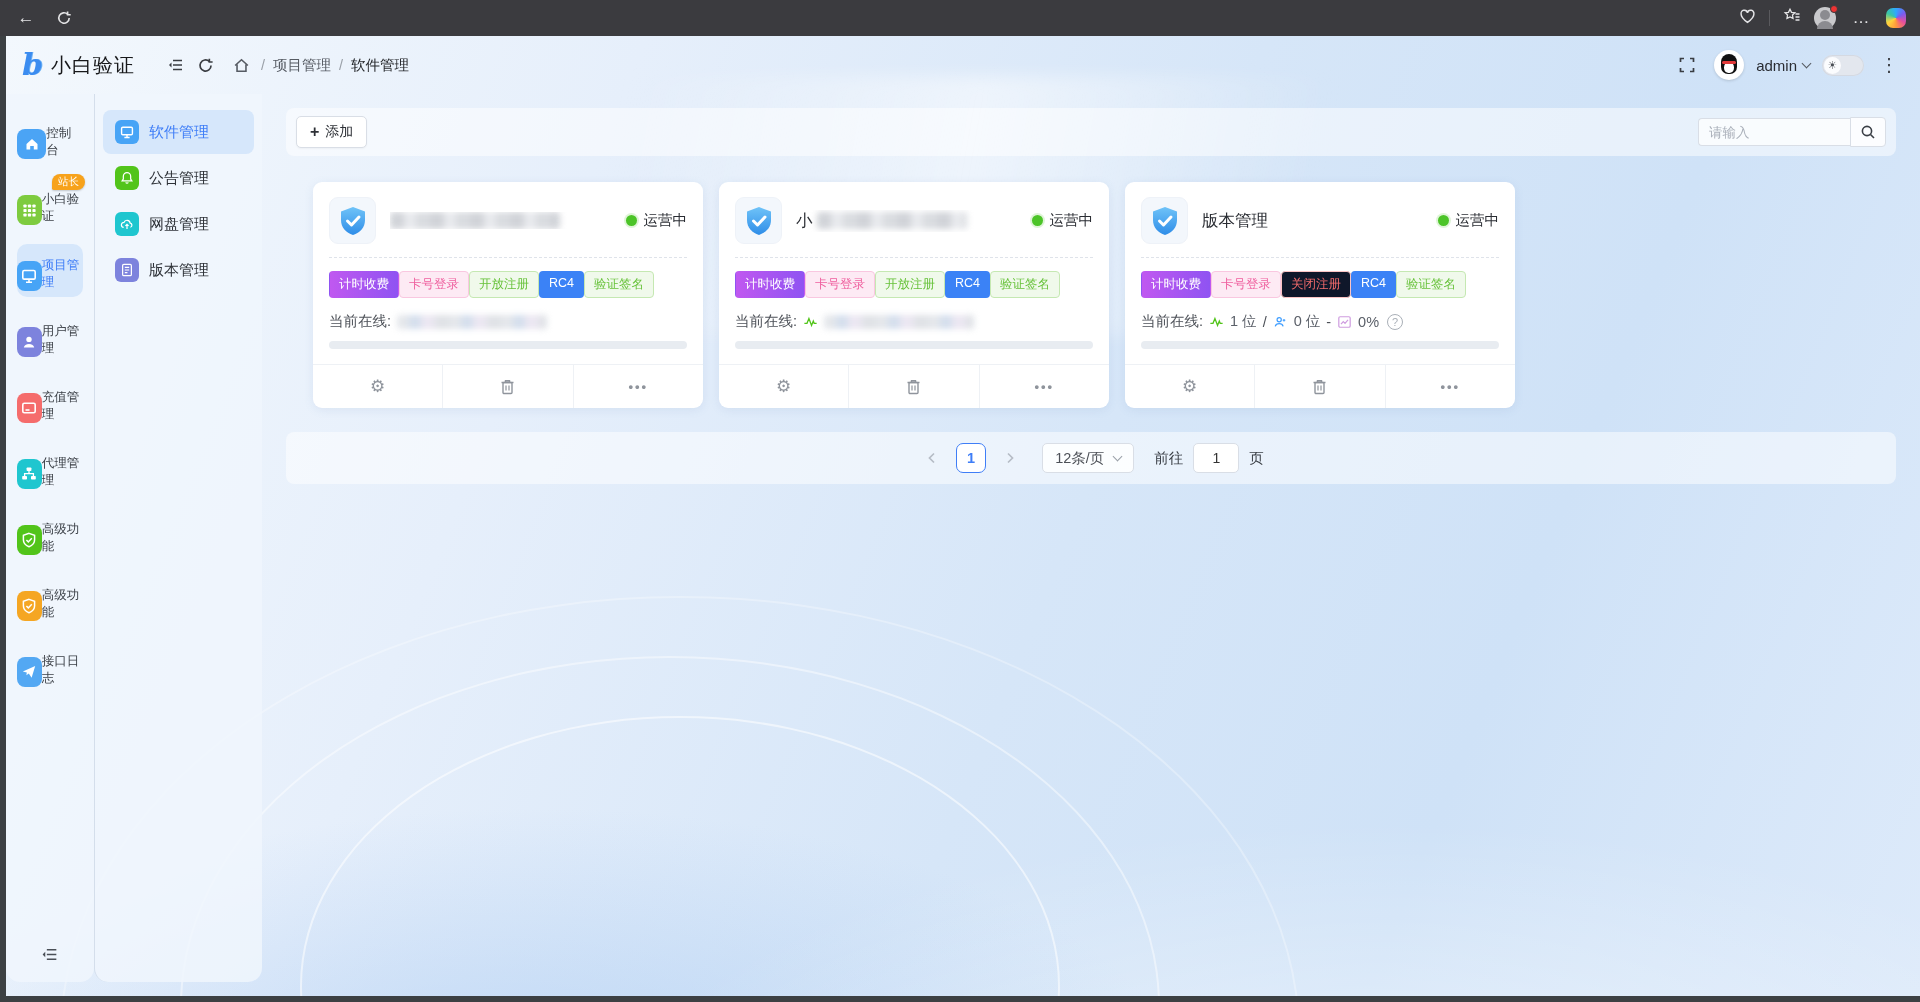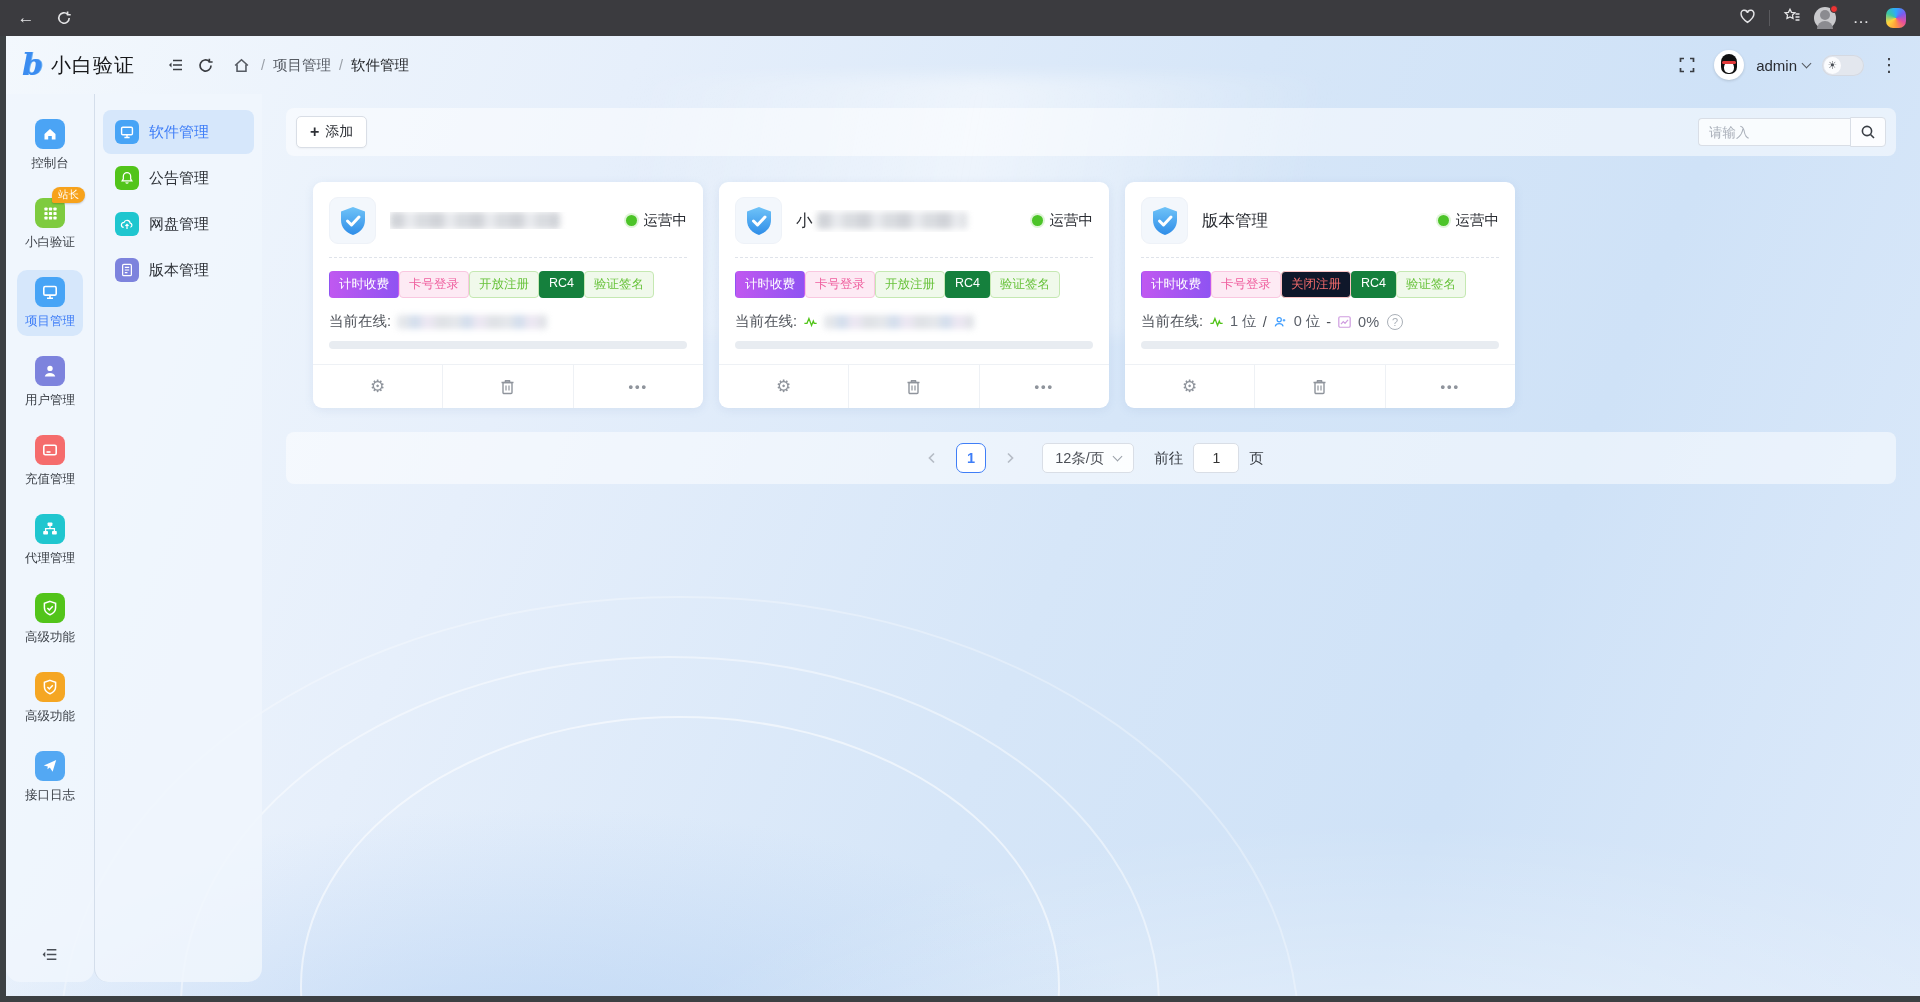--- a/index.html
+++ b/index.html
@@ -49,21 +49,21 @@
   .qq-scarf { position:absolute; left:8px; top:11px; width:14px; height:3px; background:#e23a3a; border-radius:2px; }
   .admin-label { font-size:15px; color:#2a2d33; display:flex; align-items:center; gap:6px; cursor:pointer; }
   .chev { width:7px; height:7px; border-right:1.6px solid #555a61; border-bottom:1.6px solid #555a61; transform:rotate(45deg); margin-top:-3px; }
   .theme-toggle { width:42px; height:21px; border-radius:11px; background:#e3e7ee; box-shadow:inset 0 0 0 1px #d4d9e2; position:relative; cursor:pointer; }
   .theme-knob { position:absolute; left:2px; top:2px; width:17px; height:17px; border-radius:50%; background:#fbfcfe; display:flex; align-items:center; justify-content:center; font-size:11px; color:#4a4e55; }
   .vdots { font-size:18px; color:#3a3d42; cursor:pointer; padding:0 4px; }
 
   
   .body-row { position:absolute; left:6px; top:58px; right:0; bottom:0; display:flex; }
   .rail { width:88px; background:rgba(240,246,253,.85); border-radius:0 0 14px 14px; height:calc(100% - 14px); display:flex; flex-direction:column; align-items:center; padding-top:18px; position:relative; }
-  .rail-item { width:66px; padding:7px 0 6px; border-radius:10px; display:flex; flex-direction:column; align-items:center; margin-bottom:13px; cursor:pointer; position:relative; }
+  .rail-item { width:66px; padding:7px 0 6px; border-radius:10px; display:flex; flex-direction:row; align-items:flex-end; margin-bottom:13px; cursor:pointer; position:relative; }
   .rail-item.active { background:#d6e7fb; }
   .rail-item.active .rail-label { color:#3f7ef7; }
   .rail-ico { width:30px; height:30px; border-radius:8px; display:flex; align-items:center; justify-content:center; }
   .rail-label { font-size:12.5px; color:#3a3f46; margin-top:6px; }
   .rail-badge { position:absolute; top:-4px; right:-2px; background:#f7a21b; color:#fff; font-size:10.5px; padding:1px 6px; border-radius:9px 9px 9px 2px; box-shadow:0 1px 2px rgba(0,0,0,.2); }
   .rail-collapse { position:absolute; bottom:14px; left:50%; transform:translateX(-50%); color:#4a4f57; cursor:pointer; }
 
   .submenu { width:168px; background:rgba(240,246,253,.85); border-left:1px solid rgba(205,216,231,.8); border-radius:0 0 14px 14px; height:calc(100% - 14px); padding-top:14px; }
   .sub-item { height:44px; margin:2px 8px; border-radius:8px; display:flex; align-items:center; gap:10px; padding:0 12px; font-size:15px; color:#2e3238; cursor:pointer; }
   .sub-item.active { background:#d6e7fb; color:#3f7ef7; }
@@ -87,21 +87,21 @@
   .app-logo-box { width:47px; height:47px; border-radius:9px; background:#f3f7fc; border:1px solid #eef2f8; display:flex; align-items:center; justify-content:center; flex:none; }
   .card-name { flex:1; font-size:16.5px; color:#2a2d33; display:flex; align-items:center; gap:4px; overflow:hidden; }
   .card-status { display:flex; align-items:center; gap:7px; font-size:14.5px; color:#2a2d33; flex:none; }
   .status-dot { width:11px; height:11px; border-radius:50%; background:#4cc428; box-shadow:0 0 0 2px rgba(76,196,40,.18); }
   .dash-divider { border-top:1.5px dashed #dfe3ea; margin:0 16px; }
   .tags { display:flex; gap:0; padding:13px 16px 4px; }
   .tag { font-size:12.5px; padding:4px 9px; border-radius:4px; border:1px solid transparent; white-space:nowrap; }
   .tag-purple { background:linear-gradient(90deg,#c058f0,#8f53f2); color:#fff; }
   .tag-pink { background:#fdeaf4; color:#ef5f9e; border-color:#f9c7e0; }
   .tag-green { background:#f0f9eb; color:#67c23a; border-color:#c5e8b2; }
-  .tag-blue { background:#15803d; color:#fff; }
+  .tag-blue { background:#3b82f6; color:#fff; }
   .tag-red { background:#0f172a; color:#f56c6c; border-color:#fbc4c4; }
   .stats { display:flex; align-items:center; gap:6px; padding:10px 16px 0; font-size:14.5px; color:#4d5158; }
   .stat-num { color:#5b6069; }
   .blur-block { display:inline-block; height:17px; border-radius:3px; filter:blur(3px); opacity:.85;
     background:repeating-linear-gradient(90deg,#c9ccd2 0 14px,#e4e6ea 14px 26px,#d3d6db 26px 40px); }
   .blur-name { width:170px; }
   .blur-stat { width:150px; height:14px; background:repeating-linear-gradient(90deg,#dfe2e7 0 12px,#cdd9ea 12px 24px,#e7e2ef 24px 38px,#dadde2 38px 52px); }
   .progress { height:8px; background:#e8ecf1; border-radius:4px; margin:10px 16px 15px; }
   .card-foot { border-top:1px solid #eef1f5; display:flex; height:44px; }
   .foot-btn { flex:1; display:flex; align-items:center; justify-content:center; color:#8f949c; cursor:pointer; font-size:17px; }

